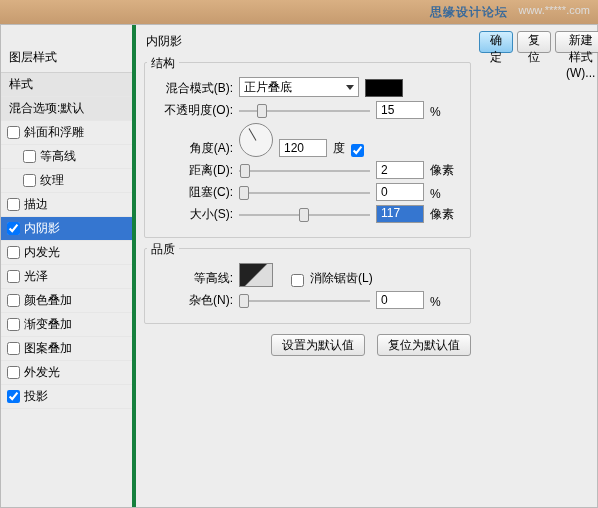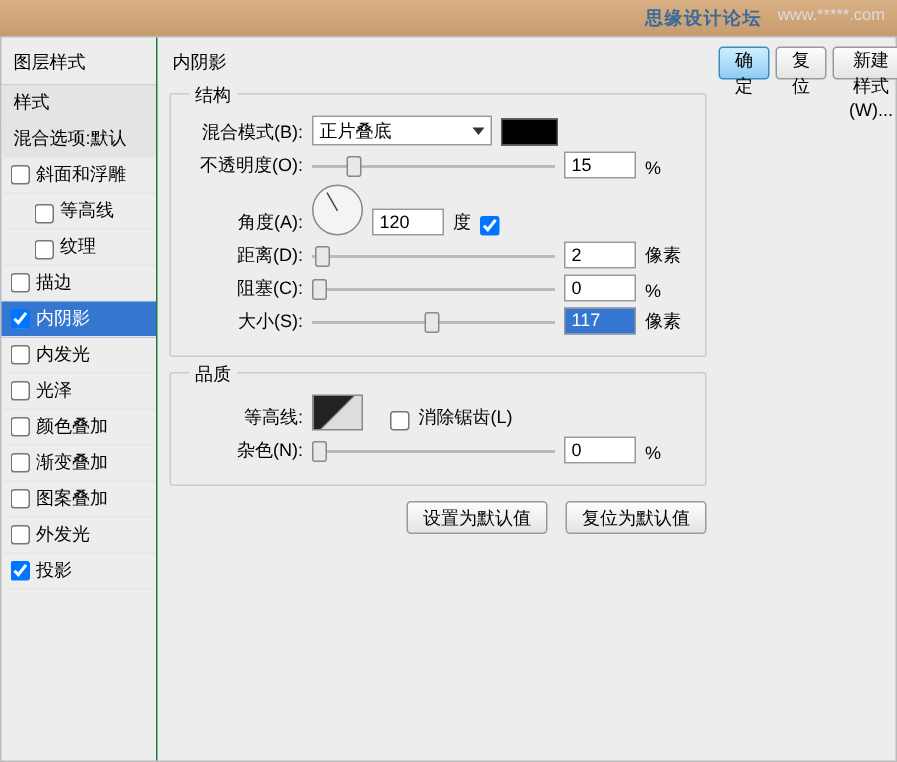--- a/index.html
+++ b/index.html
@@ -1,32 +1,32 @@
 <!DOCTYPE html>
 <html><head>
 <meta charset="utf-8">
 <style>
 * { box-sizing: border-box; margin: 0; padding: 0; font-family: "Microsoft YaHei", SimSun, Arial, sans-serif; font-size: 12px; }
 body { background: #e8e8e8; overflow: hidden; }
 .topbar { height: 24px; background: linear-gradient(to bottom,#d9b083,#c69b6f); position: relative; }
 .topbar-text { position: absolute; right: 8px; top: 4px; color: #ddd; font-size: 11px; }
 .topbar-text2 { position: absolute; right: 90px; top: 4px; color: #3a6a9a; font-size: 12px; font-weight: bold; letter-spacing: 1px; }
 .dialog { background: #ededed; border: 1px solid #bbb; padding: 0; height: 484px; display: flex; }
-.left-col { width: 104px; border-right: 1px solid #15803d; padding: 4px 0; }
+.left-col { width: 135px; border-right: 4px solid #15803d; padding: 20px 0; }
 .left-title { padding: 4px 8px 6px 8px; font-weight: normal; }
 .left-list { border-top: 1px solid #d0d0d0; }
 .item { display: flex; align-items: center; padding: 3px 6px; gap: 4px; cursor: pointer; border-bottom: 1px solid #e6e6e6; }
 .item.header { background: #e4e4e4; padding-left: 8px; }
 .item.selected { background: #3576d0; color: #fff; }
 .item input[type=checkbox] { width: 13px; height: 13px; }
-.item.indent { padding-left: 22px; align-items: flex-end; }
+.item.indent { padding-left: 22px; }
 .center-col { flex: 1; padding: 6px 8px; }
 .right-col { width: 118px; padding: 6px 4px 0 0; display: flex; flex-direction: row; align-items: stretch; gap: 4px; }
 .group { border: 1px solid #ccc; border-radius: 2px; padding: 10px 10px 10px 10px; margin: 6px 0 10px 0; position: relative; }
-.group-label { position: absolute; top: -8px; left: 12px; background: #ededed; padding: 0 4px; }
+.group-label { position: absolute; top: -8px; left: 2px; background: #ededed; padding: 0 4px; }
 .panel-title { padding: 2px 0 6px 2px; }
 .row { display: flex; align-items: flex-end; margin: 4px 0; gap: 6px; }
 .row-label { width: 78px; text-align: right; }
 .select { width: 120px; height: 20px; border: 1px solid #999; background: #fff; display: flex; align-items: center; padding: 0 4px; justify-content: space-between; }
 .select .arrow { border-left: 4px solid transparent; border-right: 4px solid transparent; border-top: 5px solid #333; }
 .color-swatch { width: 38px; height: 18px; background: #000; border: 1px solid #555; }
 .slider { flex: 1; height: 16px; position: relative; background: transparent; }
 .slider::before { content: ""; position: absolute; left: 0; right: 0; top: 7px; height: 2px; background: #bbb; }
 .slider .thumb { position: absolute; top: 1px; width: 10px; height: 14px; background: #e8e8e8; border: 1px solid #888; border-radius: 2px; }
 .num-input { width: 48px; height: 18px; border: 1px solid #999; background: #fff; padding: 0 4px; text-align: left; }

